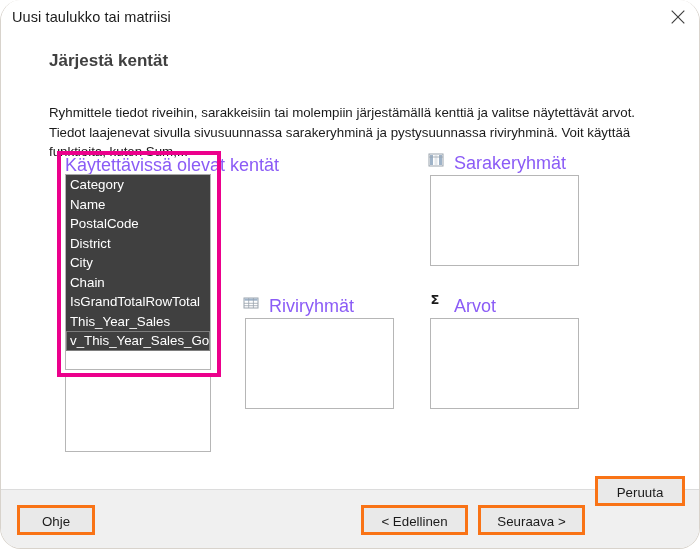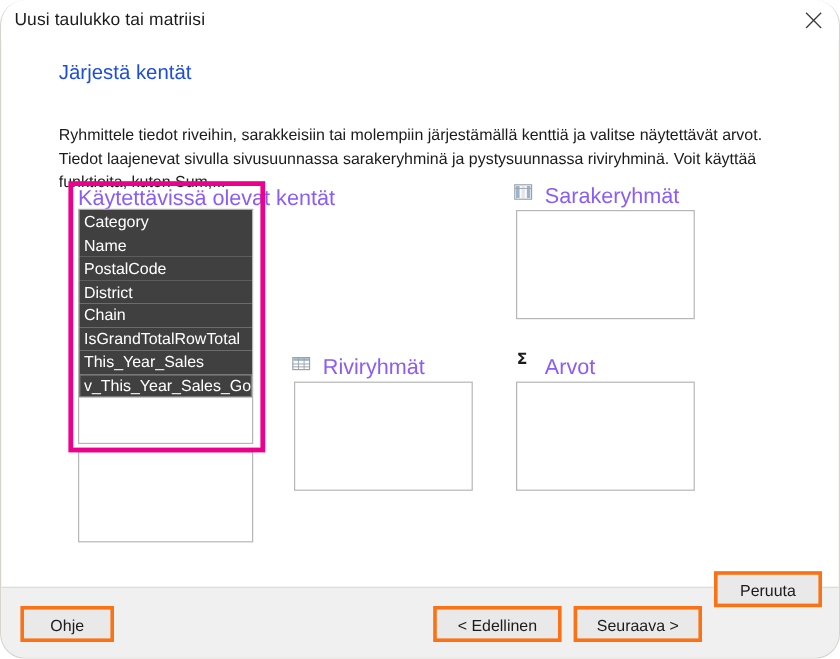--- a/index.html
+++ b/index.html
@@ -53,22 +53,22 @@
     cursor: default;
   }
   #close-button svg { position: absolute; left: 15px; top: 10px; }
 
   
   #heading {
     position: absolute;
     left: 48px;
     top: 51px;
     font-size: 17px;
-    font-weight: normal;
-    color: #1d4ed8;
+    font-weight: bold;
+    color: #404040;
     white-space: nowrap;
   }
 
   
   #description {
     position: absolute;
     left: 48px;
     top: 103px;
     width: 610px;
     font-size: 13.3px;
@@ -222,20 +222,21 @@
   <div id="heading">Järjestä kentät</div>
 
   <div id="description">Ryhmittele tiedot riveihin, sarakkeisiin tai molempiin järjestämällä kenttiä ja valitse näytettävät arvot. Tiedot laajenevat sivulla sivusuunnassa sarakeryhminä ja pystysuunnassa riviryhminä.  Voit käyttää funktioita, kuten Sum,...</div>
 
   <div class="panel-label" id="available-label">Käytettävissä olevat kentät</div>
   <div id="available-listbox">
     <div class="field-item">Category</div>
     <div class="field-item">Name</div>
     <div class="field-item">PostalCode</div>
     <div class="field-item">District</div>
+    <div class="field-item">City</div>
     <div class="field-item">Chain</div>
     <div class="field-item">IsGrandTotalRowTotal</div>
     <div class="field-item">This_Year_Sales</div>
     <div class="field-item focused">v_This_Year_Sales_Goal</div>
   </div>
 
   <div id="secondary-listbox"></div>
 
   <div id="highlight-rect"></div>
 

